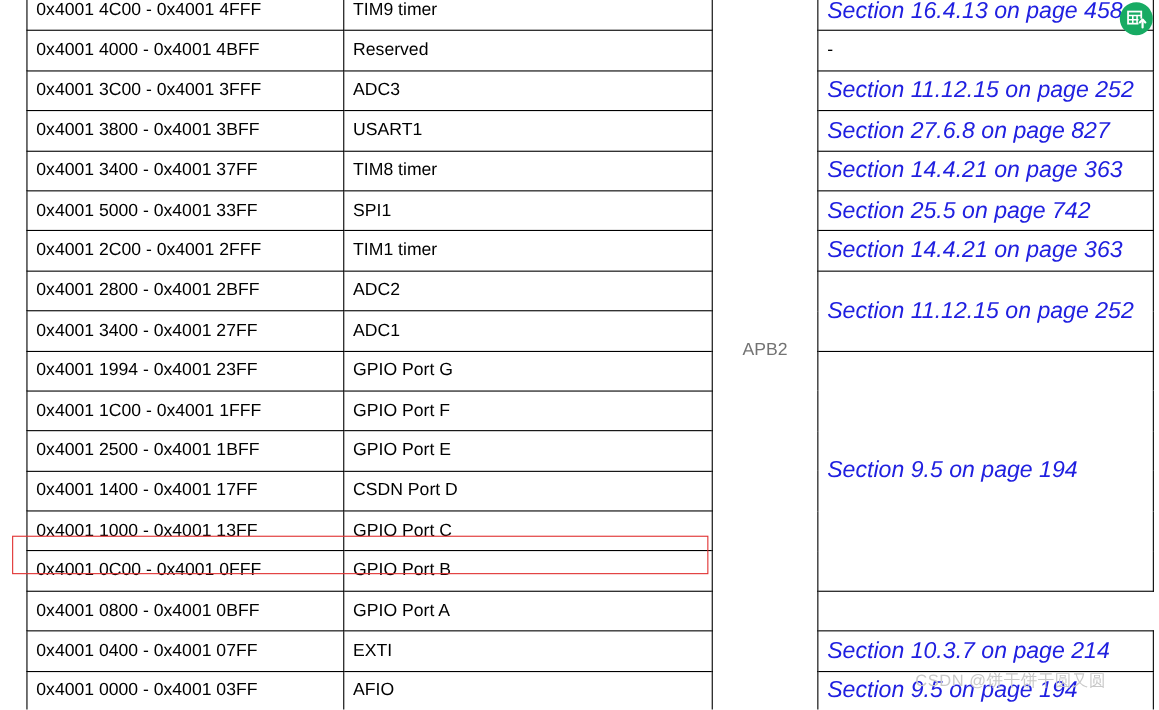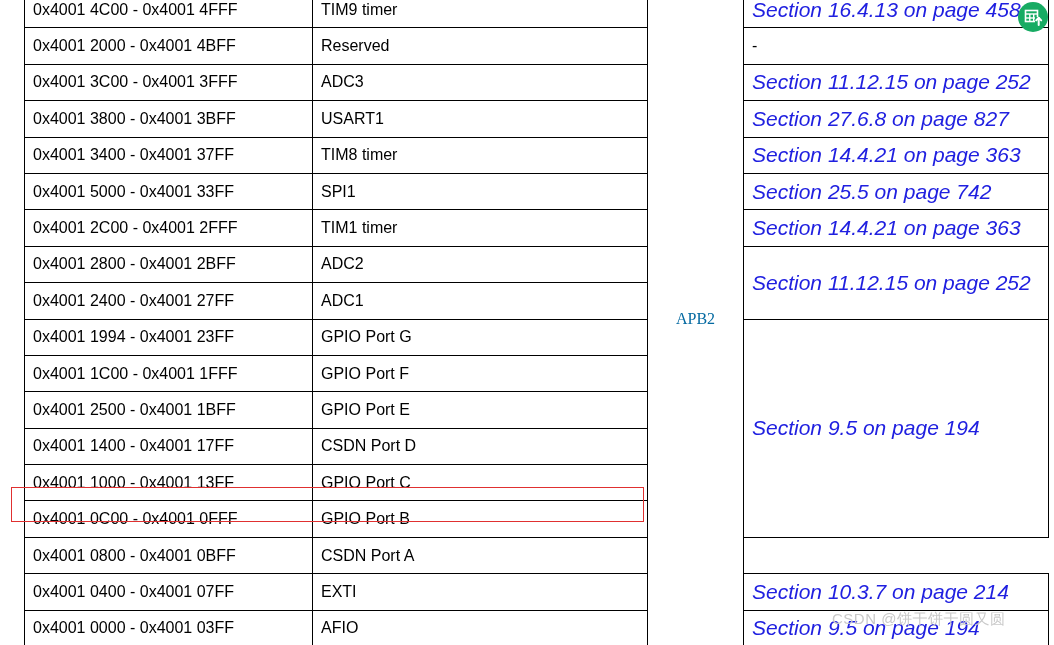--- a/index.html
+++ b/index.html
@@ -49,22 +49,21 @@
     color: #2020e0;
     font-style: italic;
     font-size: 21px;
   }
   .ref-dash {
     color: #000000;
     font-size: 16px;
   }
   .bus-label {
     font-size: 16px;
-    color: #0369a1;
-    font-family: Liberation Serif, serif;
+    color: #737373;
   }
 
   
   #red-highlight {
     position: absolute;
     left: 11px;
     top: 487px;
     width: 633px;
     height: 35px;
     border: 1.5px solid #e03030;
@@ -102,21 +101,21 @@
 
 <table id="memmap-table">
   <tbody>
       <tr>
         <td class="col-range">0x4001 4C00 - 0x4001 4FFF</td>
         <td class="col-periph">TIM9 timer</td>
         <td class="col-bus" rowspan="18"><span class="bus-label">APB2</span></td>
         <td class="col-ref"><span class="ref-link">Section 16.4.13 on page 458</span></td>
       </tr>
       <tr>
-        <td class="col-range">0x4001 2000 - 0x4001 4BFF</td>
+        <td class="col-range">0x4001 4000 - 0x4001 4BFF</td>
         <td class="col-periph">Reserved</td>
         <td class="col-ref"><span class="ref-dash">-</span></td>
       </tr>
       <tr>
         <td class="col-range">0x4001 3C00 - 0x4001 3FFF</td>
         <td class="col-periph">ADC3</td>
         <td class="col-ref"><span class="ref-link">Section 11.12.15 on page 252</span></td>
       </tr>
       <tr>
         <td class="col-range">0x4001 3800 - 0x4001 3BFF</td>
@@ -137,21 +136,21 @@
         <td class="col-range">0x4001 2C00 - 0x4001 2FFF</td>
         <td class="col-periph">TIM1 timer</td>
         <td class="col-ref"><span class="ref-link">Section 14.4.21 on page 363</span></td>
       </tr>
       <tr>
         <td class="col-range">0x4001 2800 - 0x4001 2BFF</td>
         <td class="col-periph">ADC2</td>
         <td class="col-ref" rowspan="2"><span class="ref-link">Section 11.12.15 on page 252</span></td>
       </tr>
       <tr>
-        <td class="col-range">0x4001 2400 - 0x4001 27FF</td>
+        <td class="col-range">0x4001 3400 - 0x4001 27FF</td>
         <td class="col-periph">ADC1</td>
       </tr>
       <tr>
         <td class="col-range">0x4001 1994 - 0x4001 23FF</td>
         <td class="col-periph">GPIO Port G</td>
         <td class="col-ref" rowspan="6"><span class="ref-link">Section 9.5 on page 194</span></td>
       </tr>
       <tr>
         <td class="col-range">0x4001 1C00 - 0x4001 1FFF</td>
         <td class="col-periph">GPIO Port F</td>
@@ -167,21 +166,21 @@
       <tr>
         <td class="col-range">0x4001 1000 - 0x4001 13FF</td>
         <td class="col-periph">GPIO Port C</td>
       </tr>
       <tr>
         <td class="col-range">0x4001 0C00 - 0x4001 0FFF</td>
         <td class="col-periph">GPIO Port B</td>
       </tr>
       <tr>
         <td class="col-range">0x4001 0800 - 0x4001 0BFF</td>
-        <td class="col-periph">CSDN Port A</td>
+        <td class="col-periph">GPIO Port A</td>
       </tr>
       <tr>
         <td class="col-range">0x4001 0400 - 0x4001 07FF</td>
         <td class="col-periph">EXTI</td>
         <td class="col-ref"><span class="ref-link">Section 10.3.7 on page 214</span></td>
       </tr>
       <tr>
         <td class="col-range">0x4001 0000 - 0x4001 03FF</td>
         <td class="col-periph">AFIO</td>
         <td class="col-ref"><span class="ref-link">Section 9.5 on page 194</span></td>

